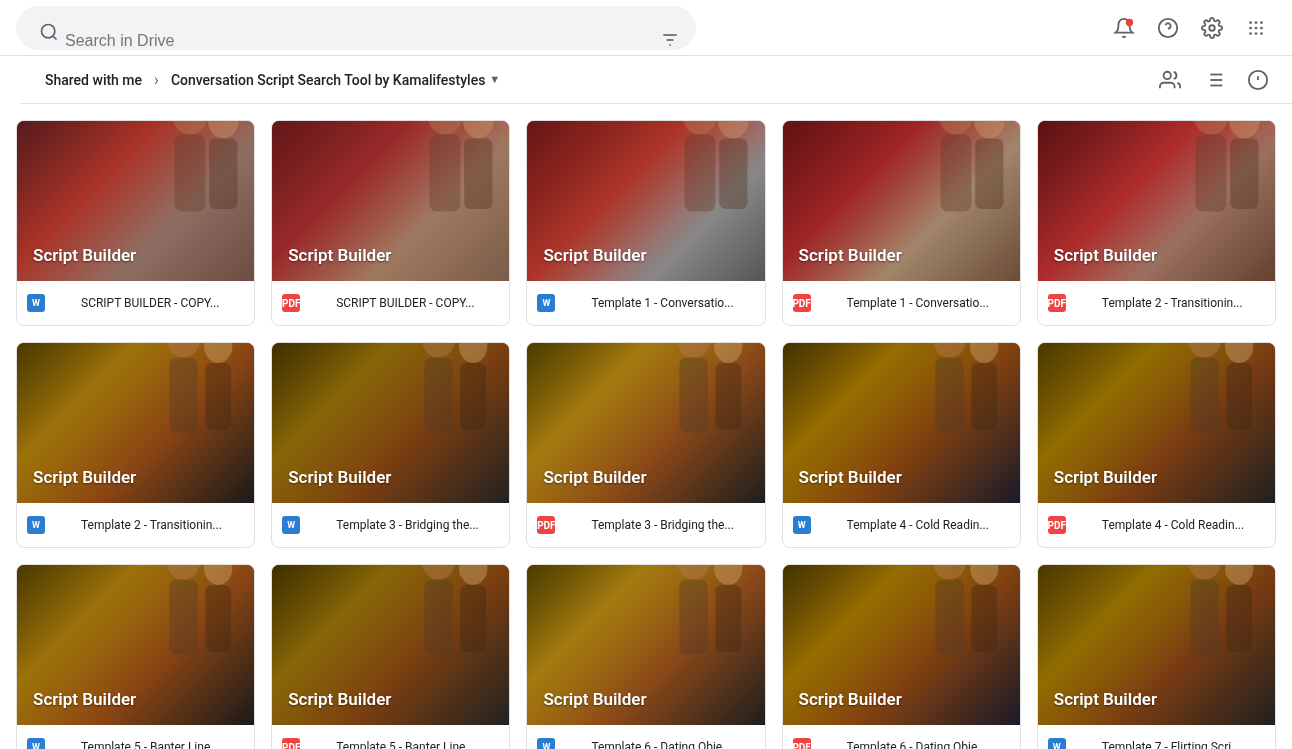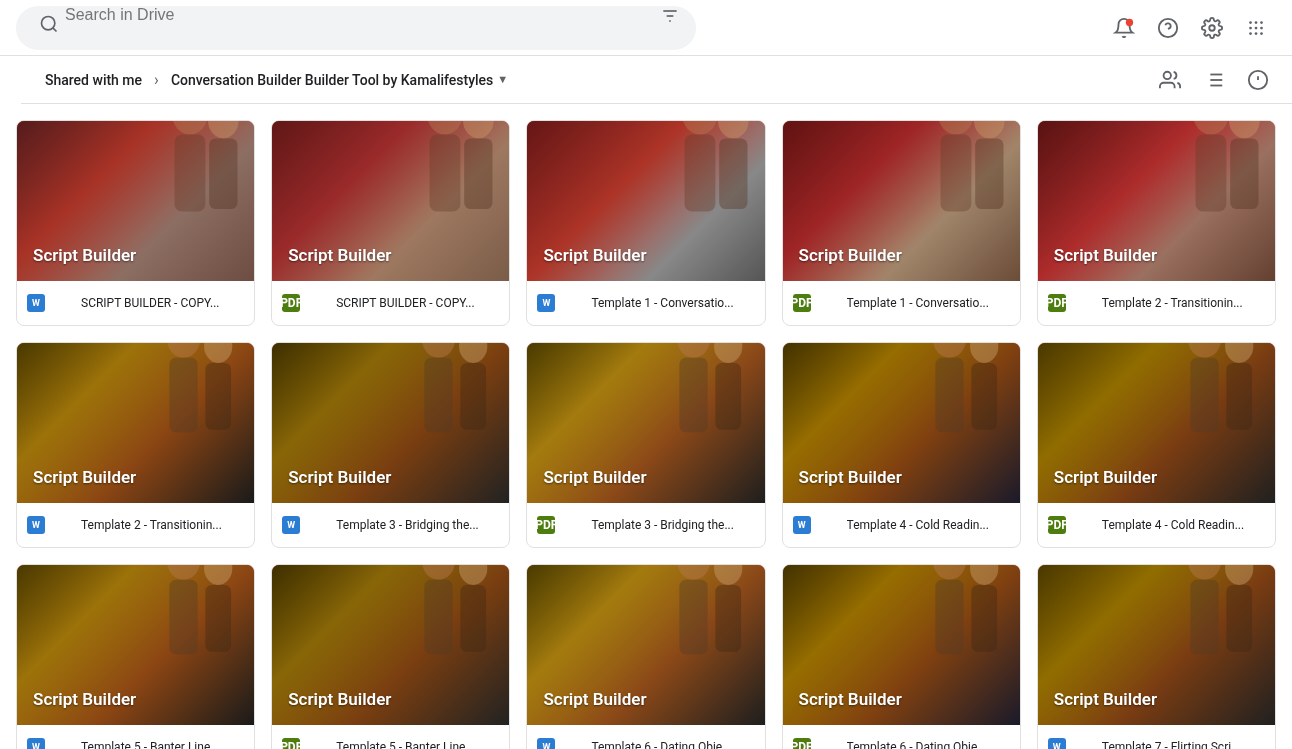--- a/index.html
+++ b/index.html
@@ -28,21 +28,21 @@
       cursor: pointer;
       color: #5f6368;
     }
     .search-bar {
       flex: 1;
       max-width: 680px;
       height: 44px;
       background: #f1f3f4;
       border-radius: 24px;
       display: flex;
-      align-items: flex-start;
+      align-items: flex-end;
       padding: 0 16px;
     }
     .search-input {
       border: none;
       background: transparent;
       font-size: 16px;
       color: #202124;
       width: 100%;
       outline: none;
     }
@@ -205,23 +205,23 @@
       font-weight: bold;
       border-radius: 3px;
       width: 18px;
       height: 18px;
       display: flex;
       align-items: center;
       justify-content: center;
     }
     
     .pdf-icon {
-      background: #4d7c0f;
+      background: #ef4444;
       color: white;
-      font-size: 12px;
+      font-size: 10px;
       font-weight: bold;
       border-radius: 3px;
       width: 18px;
       height: 18px;
       display: flex;
       align-items: center;
       justify-content: center;
     }
 
     svg { display: block; }
@@ -283,21 +283,21 @@
       </svg>
     </div>
   </div>
 </div>
 
 <div class="breadcrumb-bar">
   <div class="breadcrumb-left">
     <span class="breadcrumb-link">Shared with me</span>
     <span class="breadcrumb-chevron">›</span>
     <div class="breadcrumb-current">
-      <span>Conversation Builder Builder Tool by Kamalifestyles</span>
+      <span>Conversation Script Search Tool by Kamalifestyles</span>
       <span style="font-size:11px; color:#5f6368;">▼</span>
     </div>
   </div>
   <div class="breadcrumb-right">
     <div class="people-icon" title="Manage members">
       <svg width="22" height="22" viewBox="0 0 24 24" fill="none" stroke="#5f6368" stroke-width="2">
         <path d="M17 21v-2a4 4 0 0 0-4-4H5a4 4 0 0 0-4 4v2"></path>
         <circle cx="9" cy="7" r="4"></circle>
         <path d="M23 21v-2a4 4 0 0 0-3-3.87"></path>
         <path d="M16 3.13a4 4 0 0 1 0 7.75"></path>

